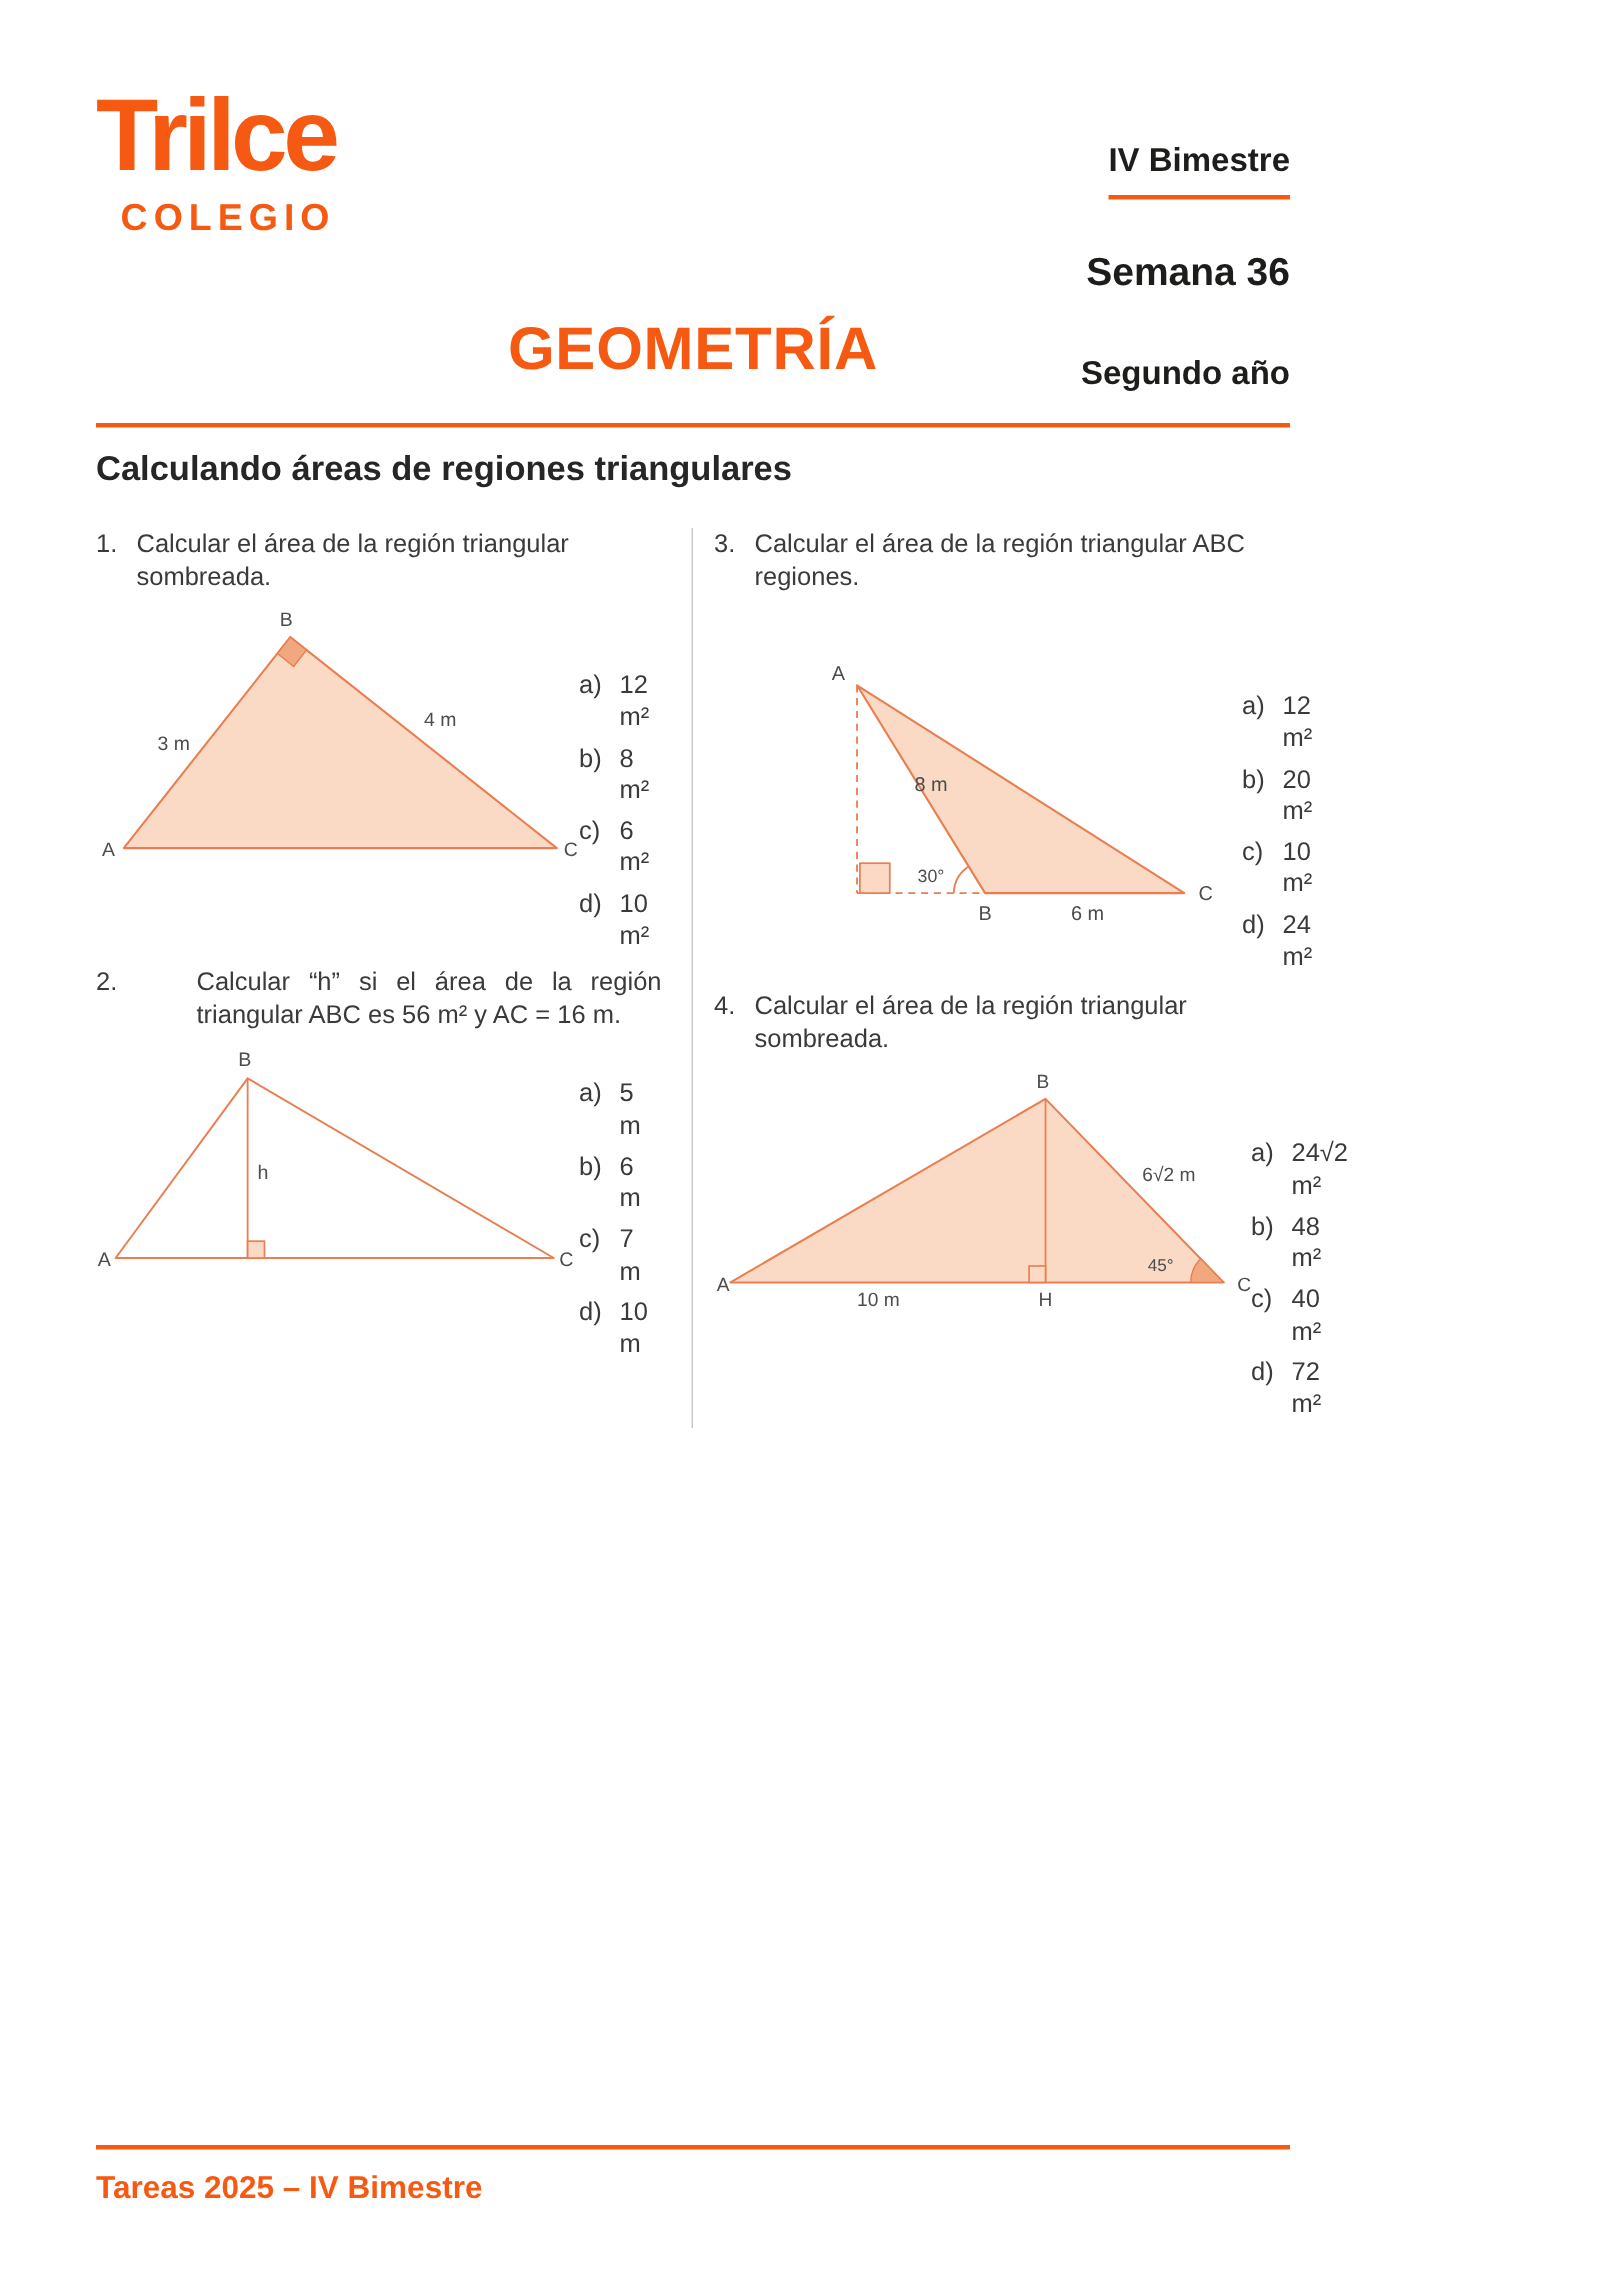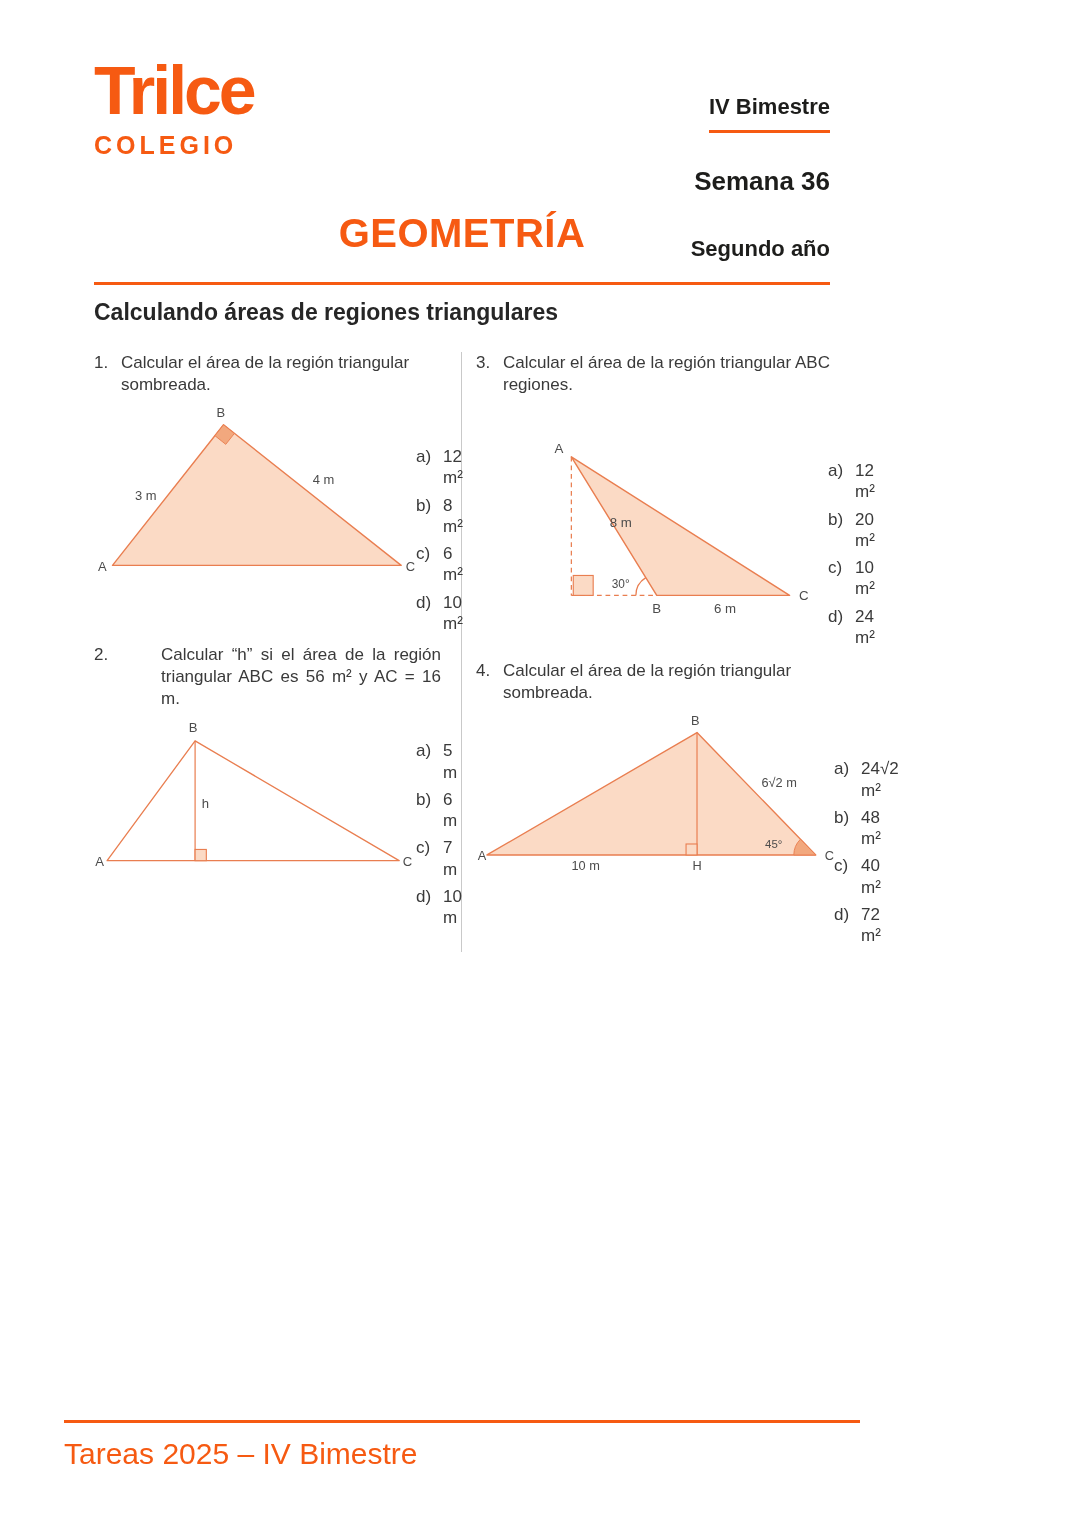--- a/index.html
+++ b/index.html
@@ -6,27 +6,27 @@
     --accent:#F65A12;
     --ink:#1d1d1b;
     --body:#3a3a3a;
     --tri-fill:#FBDAC5;
     --tri-stroke:#E97E50;
     --mark-fill:#F2A87E;
   }
   *{margin:0;padding:0;box-sizing:border-box;}
   html,body{background:#ffffff;}
   body{font-family:"Liberation Sans", sans-serif;}
-  .page{width:924px;height:1527px;position:relative;background:#fff;padding:0 94px;overflow:hidden;}
+  .page{width:924px;height:1527px;position:relative;background:#fff;padding:0 64px;overflow:hidden;}
 
   
   .header{position:relative;height:285px;border-bottom:3px solid var(--accent);}
   .logo{position:absolute;left:0;top:58px;}
   .logo-title{font-size:68px;font-weight:bold;color:var(--accent);letter-spacing:-3px;line-height:0.95;}
-  .logo-sub{font-size:25px;font-weight:bold;color:var(--accent);letter-spacing:4px;margin-top:8px;}
+  .logo-sub{font-size:25px;font-weight:bold;color:var(--accent);letter-spacing:4px;margin-top:8px;text-align:right;}
   .subject{position:absolute;left:0;width:100%;top:211px;text-align:center;font-size:40px;font-weight:bold;color:var(--accent);letter-spacing:0.5px;}
   .meta-bimester{position:absolute;right:0;top:94px;font-size:22px;font-weight:bold;color:var(--ink);padding-bottom:10px;border-bottom:3px solid var(--accent);}
   .meta-week{position:absolute;right:0;top:166px;font-size:26px;font-weight:bold;color:var(--ink);}
   .meta-grade{position:absolute;right:0;top:236px;font-size:22px;font-weight:bold;color:var(--ink);}
 
   
   .section-title{margin-top:14px;font-size:23px;font-weight:bold;color:#262626;}
   .columns{display:flex;margin-top:26px;}
   .col{width:50%;}
   .col-left{padding-right:20px;border-right:1.5px solid #c9c9c9;}
@@ -56,21 +56,21 @@
   .tri-open{fill:none;stroke:var(--tri-stroke);stroke-width:1.4;stroke-linejoin:round;}
   .o-line{stroke:var(--tri-stroke);stroke-width:1.3;fill:none;}
   .o-dash{stroke:var(--tri-stroke);stroke-width:1.3;fill:none;stroke-dasharray:5 4;}
   .mark-filled{fill:var(--mark-fill);stroke:var(--tri-stroke);stroke-width:1;}
   .mark-open{fill:var(--tri-fill);stroke:var(--tri-stroke);stroke-width:1.2;}
   .arc{fill:none;stroke:var(--tri-stroke);stroke-width:1.3;}
   .sector{fill:var(--mark-fill);stroke:var(--tri-stroke);stroke-width:1;}
 
   
   .footer{position:absolute;left:64px;right:64px;bottom:56px;border-top:3px solid var(--accent);padding-top:14px;}
-  .footer-text{font-size:30px;font-weight:normal;color:var(--accent);}
+  .footer-text{font-size:21px;font-weight:bold;color:var(--accent);}
 </style>
 </head>
 <body>
 
 <div class="page">
 
   <header class="header">
     <div class="logo">
       <div class="logo-title">Trilce</div>
       <div class="logo-sub">COLEGIO</div>

